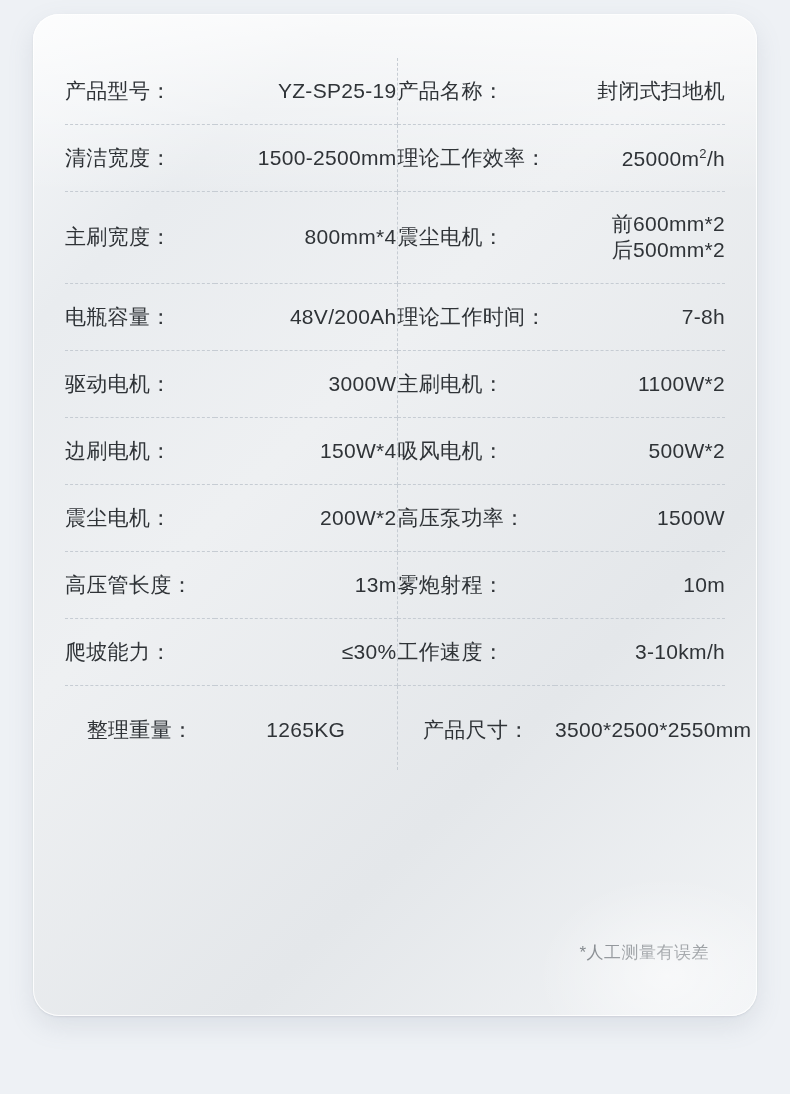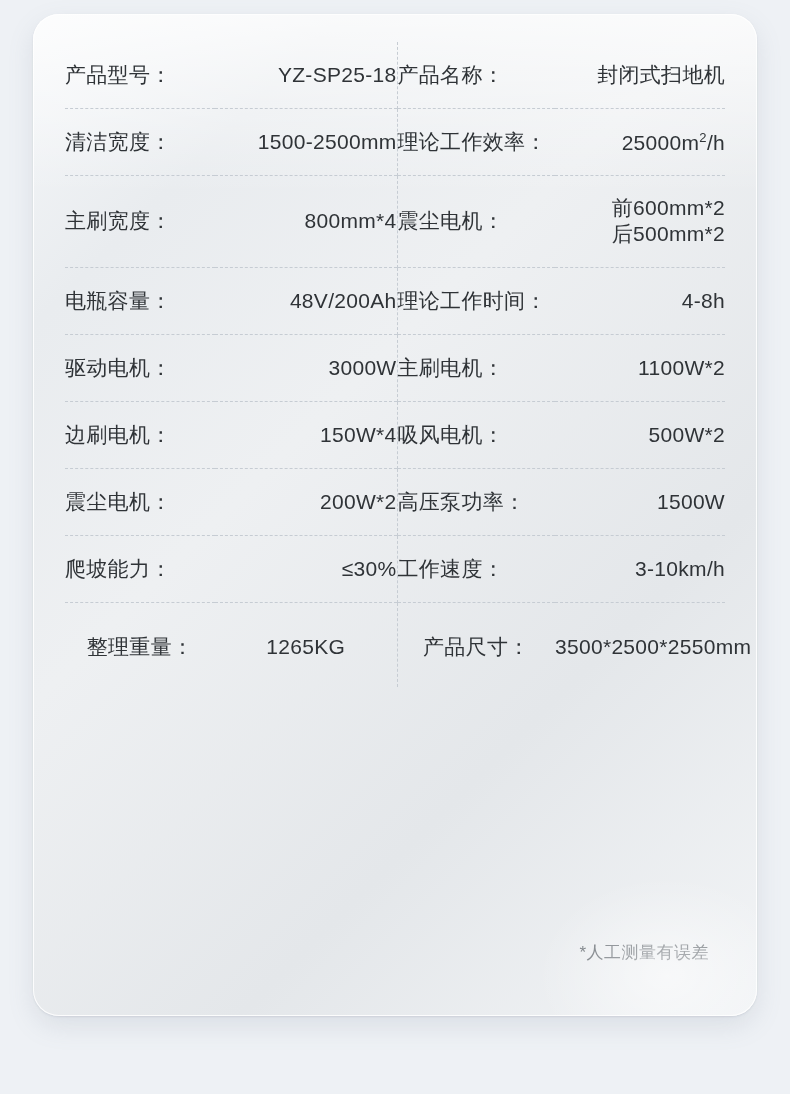--- a/index.html
+++ b/index.html
@@ -43,21 +43,21 @@
     position: absolute;
     right: -40px; bottom: -60px;
     width: 260px; height: 200px;
     background: radial-gradient(closest-side, rgba(255,255,255,0.55), rgba(255,255,255,0));
     pointer-events: none;
   }
 
   .spec-inner {
     position: absolute;
     left: 0; top: 0; right: 0; bottom: 0;
-    padding: 28px 32px 0 32px;
+    padding: 44px 32px 0 32px;
     box-sizing: border-box;
   }
 
   table.spec-table {
     width: 100%;
     border-collapse: collapse;
     table-layout: fixed;
     position: relative;
     z-index: 2;
   }
@@ -132,21 +132,21 @@
     <table class="spec-table">
       <colgroup>
         <col class="c1">
           <col class="c2">
           <col class="c3">
           <col class="c4">
       </colgroup>
       <tbody>
         <tr>
           <td class="label">产品型号：</td>
-          <td class="value col-div">YZ-SP25-18</td>
+          <td class="value col-div">YZ-SP25-19</td>
           <td class="label">产品名称：</td>
           <td class="value-wide">封闭式扫地机</td>
         </tr>
 
         <tr>
           <td class="label">清洁宽度：</td>
           <td class="value col-div">1500-2500mm</td>
           <td class="label">理论工作效率：</td>
           <td class="value-wide"><span>25000m</span><span class="sup">2</span><span>/h</span></td>
         </tr>
@@ -159,21 +159,21 @@
             <span>前600mm*2</span>
             <span>后500mm*2</span>
           </td>
         </tr>
 
 
         <tr>
           <td class="label">电瓶容量：</td>
           <td class="value col-div">48V/200Ah</td>
           <td class="label">理论工作时间：</td>
-          <td class="value-wide">4-8h</td>
+          <td class="value-wide">7-8h</td>
         </tr>
 
         <tr>
           <td class="label">驱动电机：</td>
           <td class="value col-div">3000W</td>
           <td class="label">主刷电机：</td>
           <td class="value-wide">1100W*2</td>
         </tr>
 
         <tr>
@@ -183,20 +183,26 @@
           <td class="value-wide">500W*2</td>
         </tr>
 
         <tr>
           <td class="label">震尘电机：</td>
           <td class="value col-div">200W*2</td>
           <td class="label">高压泵功率：</td>
           <td class="value-wide">1500W</td>
         </tr>
 
+        <tr>
+          <td class="label">高压管长度：</td>
+          <td class="value col-div">13m</td>
+          <td class="label">雾炮射程：</td>
+          <td class="value-wide">10m</td>
+        </tr>
 
         <tr>
           <td class="label">爬坡能力：</td>
           <td class="value col-div">≤30%</td>
           <td class="label">工作速度：</td>
           <td class="value-wide">3-10km/h</td>
         </tr>
 
         <tr class="last-row">
           <td class="label">整理重量：</td>

